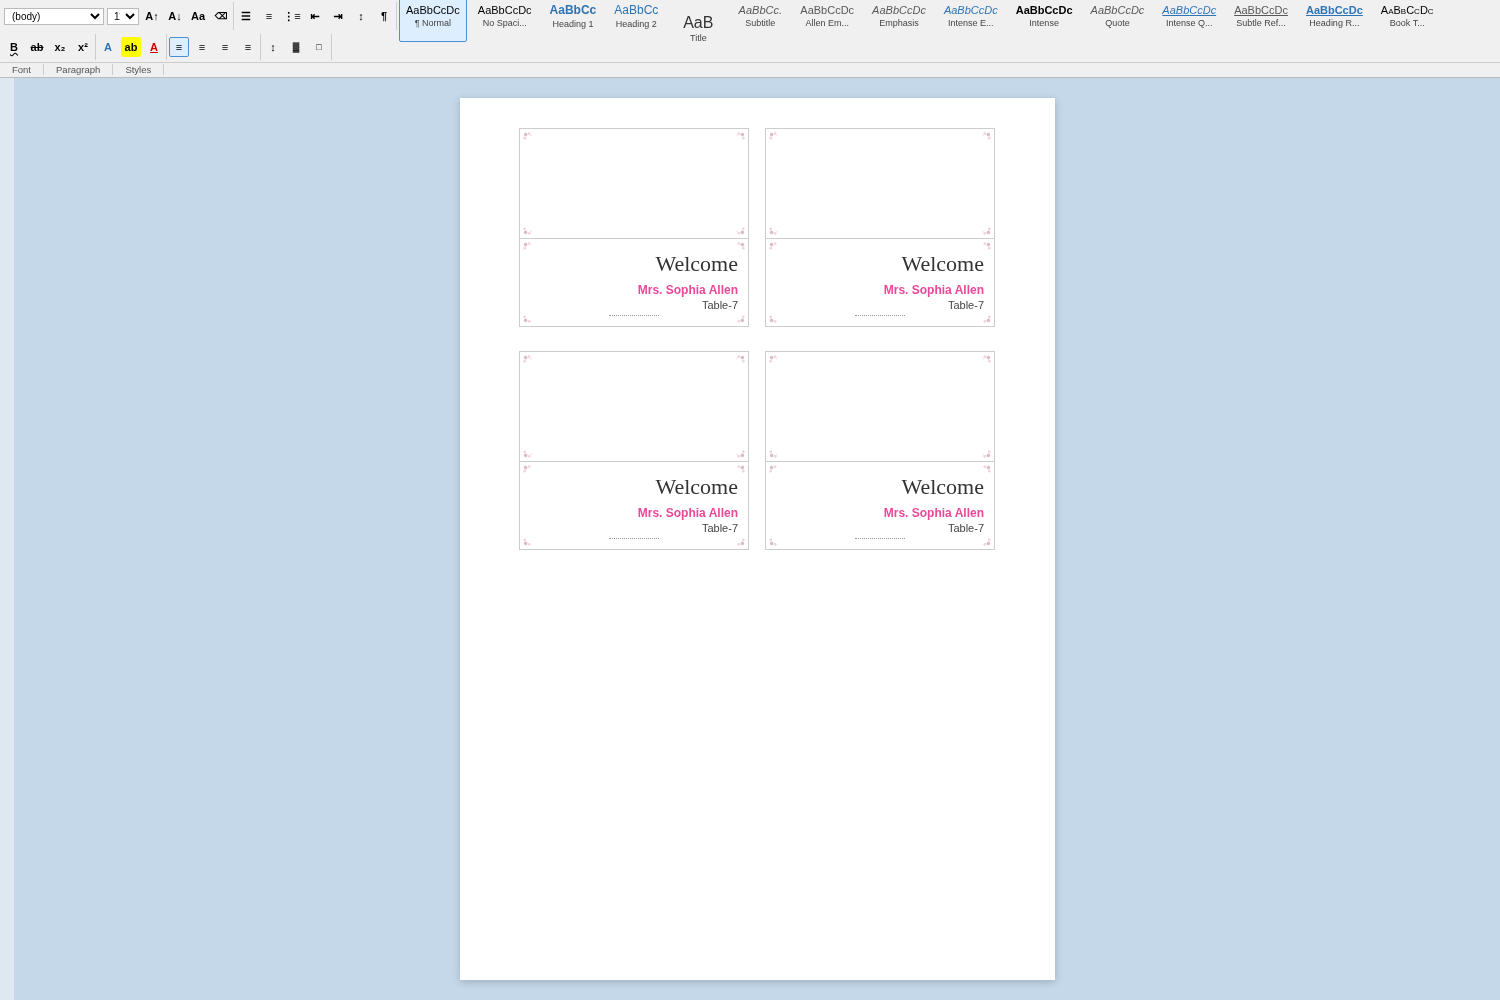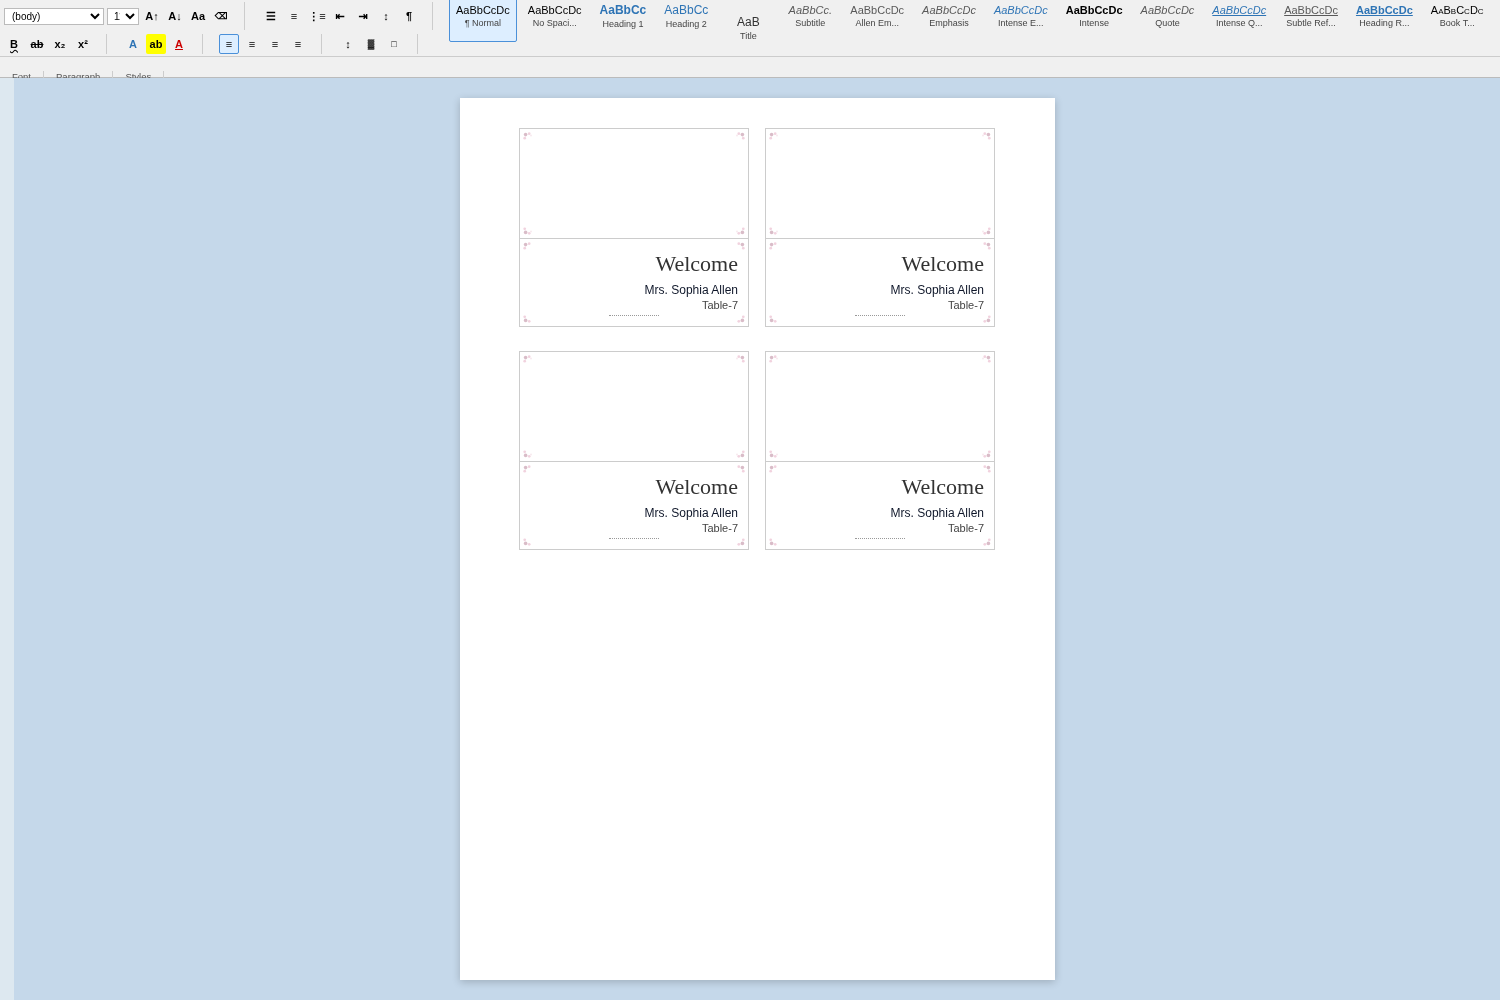--- a/index.html
+++ b/index.html
@@ -24,22 +24,22 @@
       display: flex;
       align-items: center;
       padding: 2px 4px;
       height: 30px;
       gap: 2px;
     }
     .ribbon-section {
       display: flex;
       align-items: center;
       border-right: 1px solid #ccc;
-      padding-right: 13px;
-      margin-right: 14px;
+      padding-right: 2px;
+      margin-right: 0;
       gap: 3px;
       height: 100%;
     }
 
     
     .styles-section {
       display: flex;
       align-items: center;
       gap: 4px;
       flex: 1;
@@ -129,22 +129,22 @@
     .corner-br { bottom: 2px; right: 2px; }
 
     .welcome-text {
       font-family: 'Brush Script MT', 'Segoe Script', cursive;
       font-size: 22px;
       color: #333;
       margin-bottom: 6px;
     }
     .guest-name {
       font-size: 12px;
-      color: #0f172a;
-      font-weight: normal;
+      color: #ec4899;
+      font-weight: bold;
       margin-bottom: 2px;
     }
     .table-text {
       font-size: 11px;
       color: #444;
     }
     .underline-deco {
       width: 50px;
       height: 2px;
       border-bottom: 1px dotted #999;
@@ -157,21 +157,21 @@
       width: 18px;
       height: 18px;
     }
 
     
     .ribbon-bottom-labels {
       display: flex;
       font-size: 9.5px;
       color: #555;
       border-top: 1px solid #ccc;
-      padding-top: 14px;
+      padding-top: 1px;
     }
     .rbl-item {
       padding: 0 12px;
       border-right: 1px solid #ccc;
       text-align: center;
     }
 
     
     .fmt-btn {
       width: 20px; height: 20px;
@@ -237,21 +237,21 @@
       </div>
       <div class="style-item">
         <span class="style-sample" style="font-size:12px; color:#2e74b5; font-weight:bold;">AaBbCc</span>
         <span class="style-name">Heading 1</span>
       </div>
       <div class="style-item">
         <span class="style-sample" style="font-size:12px; color:#2e74b5;">AaBbCc</span>
         <span class="style-name">Heading 2</span>
       </div>
       <div class="style-item">
-        <span class="style-sample" style="font-size:12px; color:#333;margin-top:24px;">AaB</span>
+        <span class="style-sample" style="font-size:16px; color:#333;margin-top:24px;">AaB</span>
         <span class="style-name">Title</span>
       </div>
       <div class="style-item">
         <span class="style-sample" style="font-size:11px; color:#595959; font-style:italic;">AaBbCc.</span>
         <span class="style-name">Subtitle</span>
       </div>
       <div class="style-item">
         <span class="style-sample" style="font-size:11px; color:#595959;">AaBbCcDc</span>
         <span class="style-name">Allen Em...</span>
       </div>

